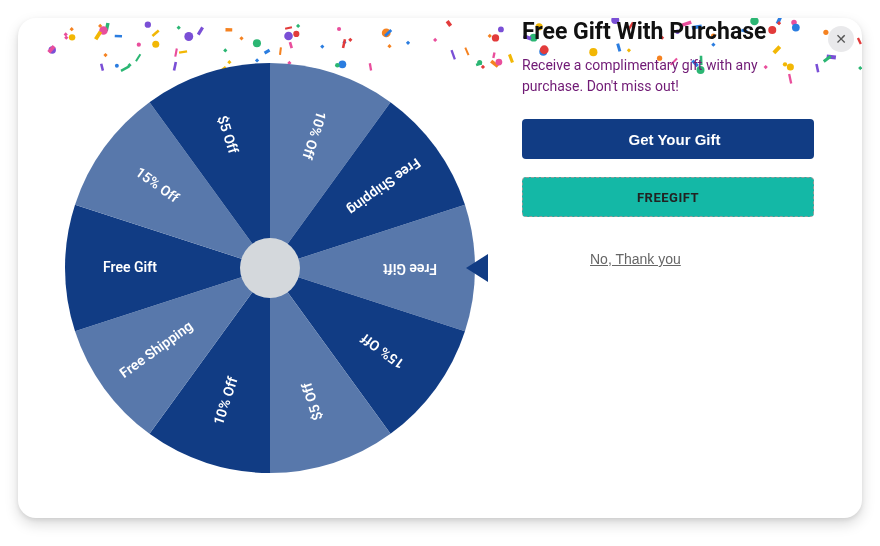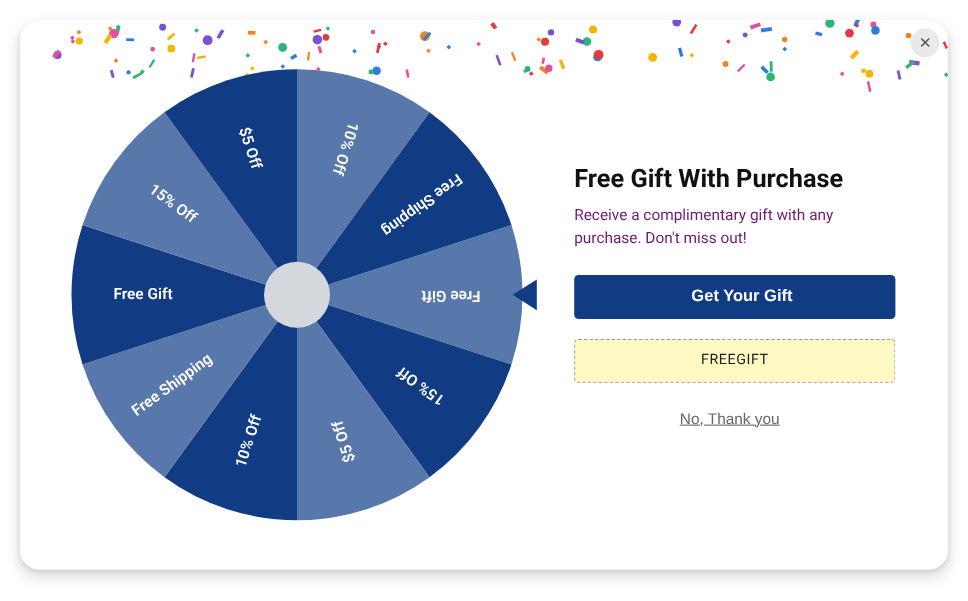--- a/index.html
+++ b/index.html
@@ -44,50 +44,50 @@
     top: 50%; right: -8px;
     transform: translateY(-50%);
     width: 0; height: 0;
     border-top: 14px solid transparent;
     border-bottom: 14px solid transparent;
     border-right: 22px solid #113c84;
   }
   .right {
     flex: 1;
     padding: 0 40px 0 4px;
-    display: flex; flex-direction: column; justify-content: center;
+    display: flex; flex-direction: column; 
   }
   .title { font-size: 23px; font-weight: 700; color: #111; margin-bottom: 10px; }
   .subtitle { font-size: 14px; color: #701a75; line-height: 1.5; margin-bottom: 22px; max-width: 300px; }
   .cta-btn {
     width: 292px; height: 40px;
     background: #113c84;
     color: #fff;
     border: none; border-radius: 4px;
     font-size: 15px; font-weight: 600;
     cursor: pointer;
     margin-bottom: 18px;
     padding-left: 13px;
   }
   .coupon-box {
     width: 292px; height: 40px;
-    background: #fef9c3;
+    background: #14b8a6;
     border: 1px dashed #999;
     border-radius: 4px;
     display: flex; align-items: center; justify-content: center;
-    font-size: 13px; font-weight: 400; letter-spacing: 0.5px;
+    font-size: 13px; font-weight: 700; letter-spacing: 0.5px;
     color: #222;
-    margin-bottom: 24px;
+    margin-bottom: 34px;
   }
   .decline-link {
     font-size: 14px; color: #666;
     text-decoration: underline;
     background: none; border: none; cursor: pointer;
     align-self: flex-start;
-    margin-left: 96px;
+    margin-left: 68px;
   }
   .slice-label {
     font-size: 14px; font-weight: 600; fill: #fff;
     text-anchor: middle;
     font-family: inherit;
   }
 </style>
 </head>
 <body>
 

